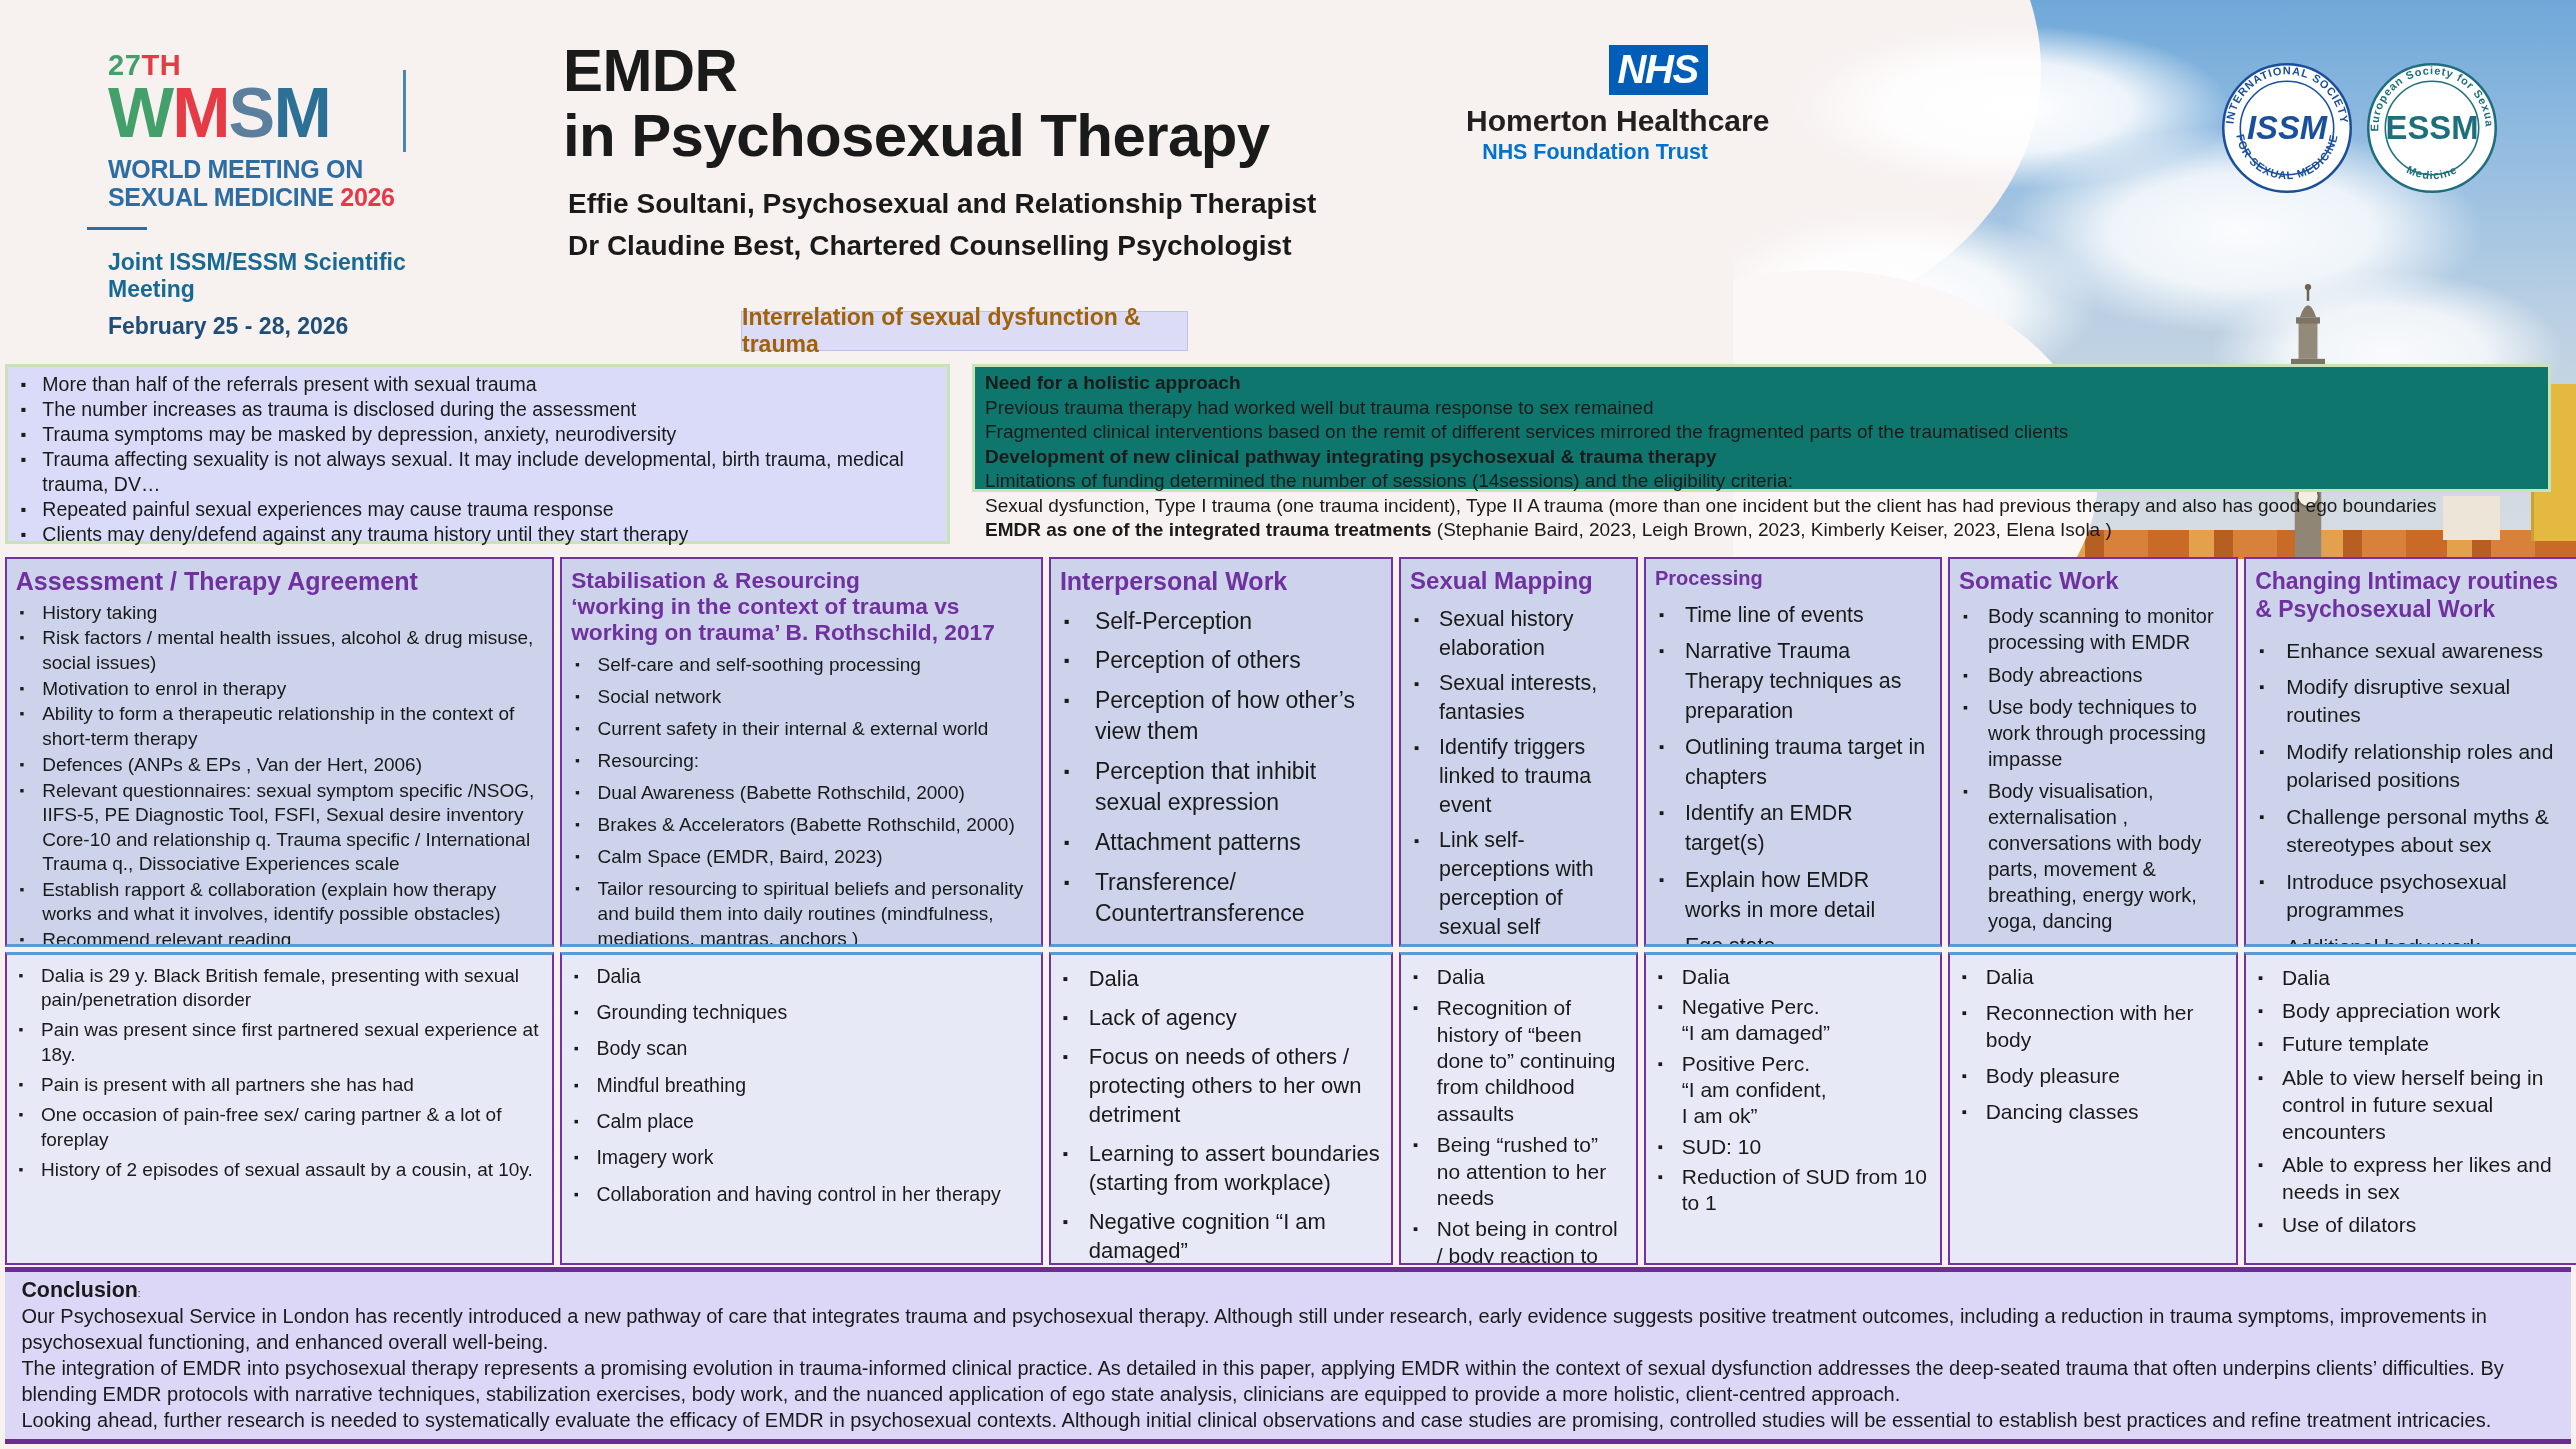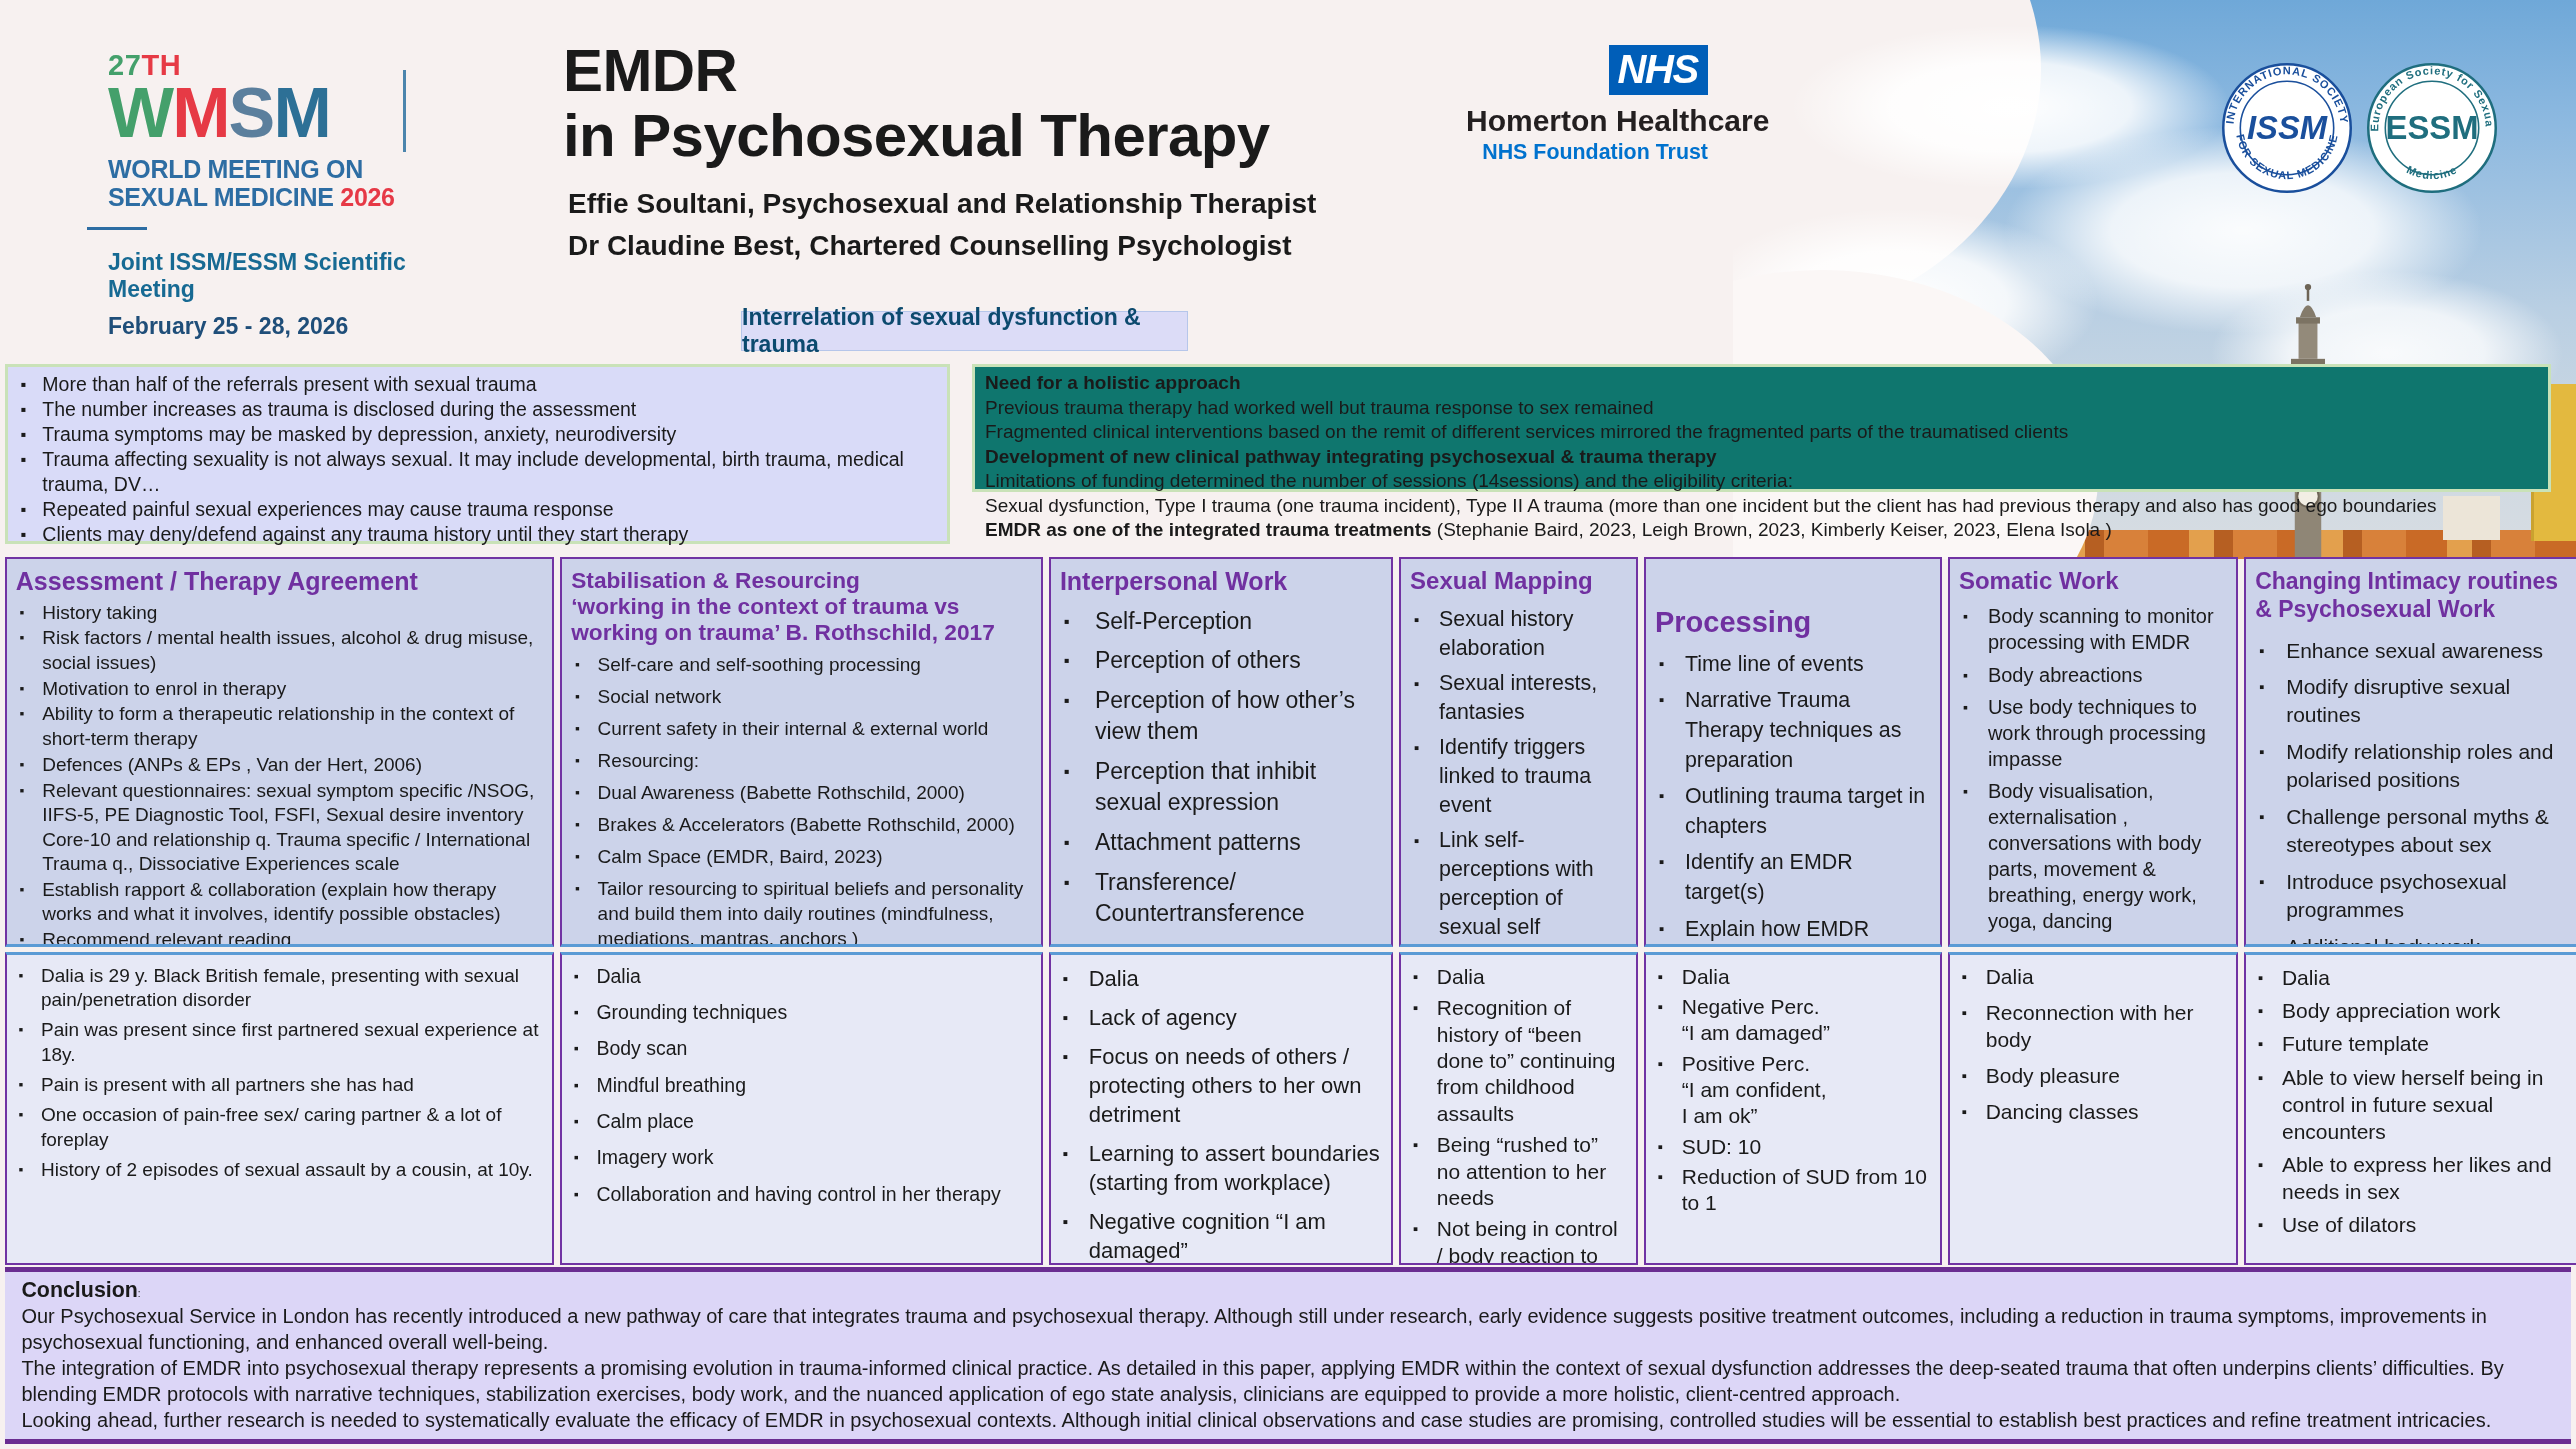--- a/index.html
+++ b/index.html
@@ -63,21 +63,21 @@
   .nhs-trust { font-size:21.4px; font-weight:700; color:#0072ce; margin-top:2.5px; }
 
   
   .society-logos { position:absolute; left:2222px; top:63px; display:flex; gap:15px; }
 
   
   .badge {
     position:absolute; left:741px; top:311px; width:447px; height:40px;
     background:#dcdcf7; border:1.9px solid #b6c6ea;
     display:flex; align-items:center; justify-content:center;
-    font-size:23px; font-weight:700; color:#0c4a6e;
+    font-size:23px; font-weight:700; color:#a16207;
   }
 
   
   .intro-left {
     position:absolute; left:5px; top:364px; width:945px; height:180px;
     background:#d9dbf8; border:3.1px solid #c9e2b8; padding:5px 8.8px 5px 6.3px;
   }
   .intro-left ul { list-style:none; }
   .intro-left li { position:relative; padding-left:28px; font-size:19.5px; line-height:25px; }
   .intro-left li::before { content:"▪"; position:absolute; left:6.3px; top:0; font-size:16.4px; }
@@ -112,21 +112,21 @@
   .col-1 .cell-bottom li { font-size:19.5px; line-height:25px; padding-left:26.4px; margin-bottom:11.3px; }
 
   .col-2 .col-title { font-size:25px; margin-bottom:10px; }
   .col-2 .cell-top li { font-size:23px; line-height:31px; padding-left:35px; margin-bottom:8.8px; }
   .col-2 .cell-bottom li { font-size:22px; line-height:29px; padding-left:30px; margin-bottom:10px; }
 
   .col-3 .col-title { font-size:24px; margin-bottom:10px; }
   .col-3 .cell-top li { font-size:21.4px; line-height:29px; padding-left:29px; margin-bottom:6.3px; }
   .col-3 .cell-bottom li { font-size:21px; line-height:26.4px; padding-left:28px; margin-bottom:5px; }
 
-  .col-4 .col-title { font-size:29px; margin-bottom:10px;margin-top:39px; }
+  .col-4 .col-title { font-size:20px; margin-bottom:10px; }
   .col-4 .cell-top li { font-size:21.4px; line-height:30px; padding-left:30px; margin-bottom:6.3px; }
   .col-4 .cell-bottom li { font-size:21px; line-height:26.4px; padding-left:28px; margin-bottom:3.8px; }
 
   .col-5 .col-title { font-size:24px; margin-bottom:8.8px; }
   .col-5 .cell-top li { font-size:20px; line-height:26px; padding-left:29px; margin-bottom:6.3px; }
   .col-5 .footnote { font-size:19px; line-height:24px; }
   .col-5 .cell-bottom li { font-size:21px; line-height:26.4px; padding-left:28px; margin-bottom:10px; }
 
   .col-6 .col-title { font-size:23px; line-height:28px; margin-bottom:14px; }
   .col-6 .cell-top li { font-size:21px; line-height:28px; padding-left:31px; margin-bottom:8.8px; }

